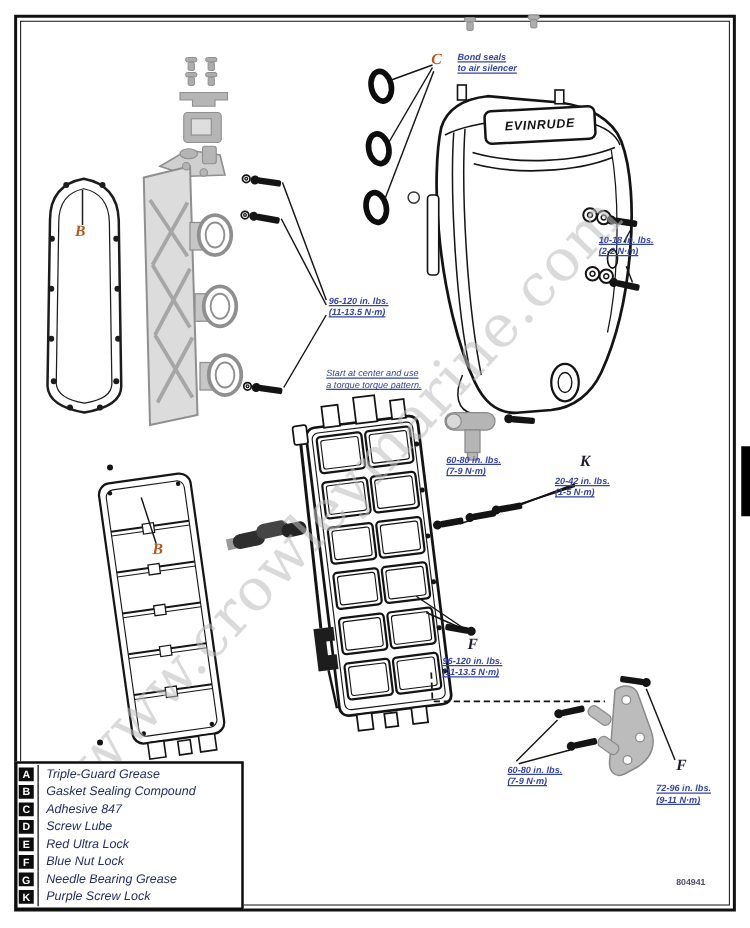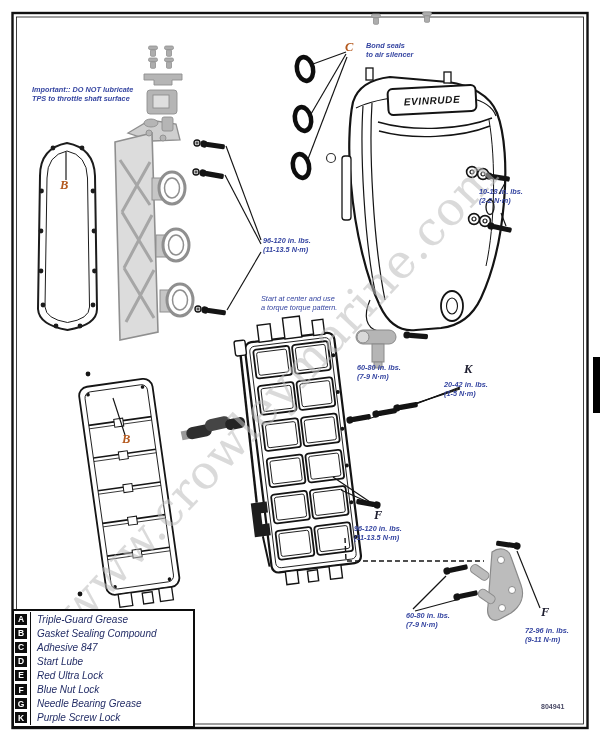--- a/index.html
+++ b/index.html
@@ -4,21 +4,21 @@
 <style>
   html,body{margin:0;padding:0;}
   body{width:600px;height:742px;position:relative;background:#ffffff;overflow:hidden;
        font-family:"Liberation Sans",sans-serif;}
   #stage{position:absolute;inset:0;}
   svg{position:absolute;left:0;top:0;z-index:1;}
   .wm{position:absolute;left:46px;top:600px;z-index:2;transform:rotate(-47deg);
       transform-origin:0 0;font-family:"DejaVu Serif",serif;font-size:47px;
       color:#bdbdbd;opacity:.55;white-space:nowrap;letter-spacing:1px;pointer-events:none;}
   .tq{position:absolute;z-index:4;font-style:italic;font-weight:bold;
-      font-size:7.3px;line-height:1.3;color:#3545a1;white-space:nowrap;}
+      font-size:7.3px;line-height:1.3;color:#3545a1;white-space:nowrap;text-decoration:underline;}
   .tq-sub{font-weight:normal;margin-top:32px;}
   .co{position:absolute;z-index:4;font-family:"Liberation Serif",serif;
       font-style:italic;font-weight:bold;font-size:12.5px;color:#1c1c2e;}
   .co.orange{color:#b4591e;}
   .logo{position:absolute;left:387px;top:86px;width:86px;height:24px;z-index:4;
         border:2.5px solid #141414;border-radius:6px;background:#fff;
         transform:rotate(-3deg);display:flex;align-items:center;justify-content:center;
         font-style:italic;font-weight:bold;font-size:10px;letter-spacing:.6px;color:#141414;}
   .docnum{position:absolute;left:541px;top:703px;z-index:4;font-weight:bold;
           font-size:7px;color:#4a4a66;}
@@ -294,24 +294,20 @@
       <line x1="341" y1="490" x2="370" y2="503"></line>
       <line x1="446" y1="576" x2="413" y2="609"></line>
       <line x1="456" y1="600" x2="415" y2="611"></line>
       <line x1="517" y1="551" x2="540" y2="608"></line>
       <line x1="113" y1="398" x2="125" y2="435"></line>
     </g>
   </svg>
 
   <div class="wm">www.crowleymarine.com</div>
 
-  <div class="tq" style="left:32px;top:85px">
-    <div>Important:: DO NOT lubricate</div>
-    <div>TPS to throttle shaft surface</div>
-  </div>
 
   <div class="co orange" style="left:60px;top:178px">B</div>
 
   <div class="co orange" style="left:345px;top:40px">C</div>
   <div class="tq" style="left:366px;top:41px">
     <div>Bond seals</div>
     <div>to air silencer</div>
   </div>
 
   <div class="tq" style="left:263px;top:236px">
@@ -378,21 +374,21 @@
     <div class="lg-row">
       <div class="lg-keycell">
         <div class="lg-key">C</div>
         </div>
       <div class="lg-label">Adhesive 847</div>
     </div>
     <div class="lg-row">
       <div class="lg-keycell">
         <div class="lg-key">D</div>
         </div>
-      <div class="lg-label">Start Lube</div>
+      <div class="lg-label">Screw Lube</div>
     </div>
     <div class="lg-row">
       <div class="lg-keycell">
         <div class="lg-key">E</div>
         </div>
       <div class="lg-label">Red Ultra Lock</div>
     </div>
     <div class="lg-row">
       <div class="lg-keycell">
         <div class="lg-key">F</div>

